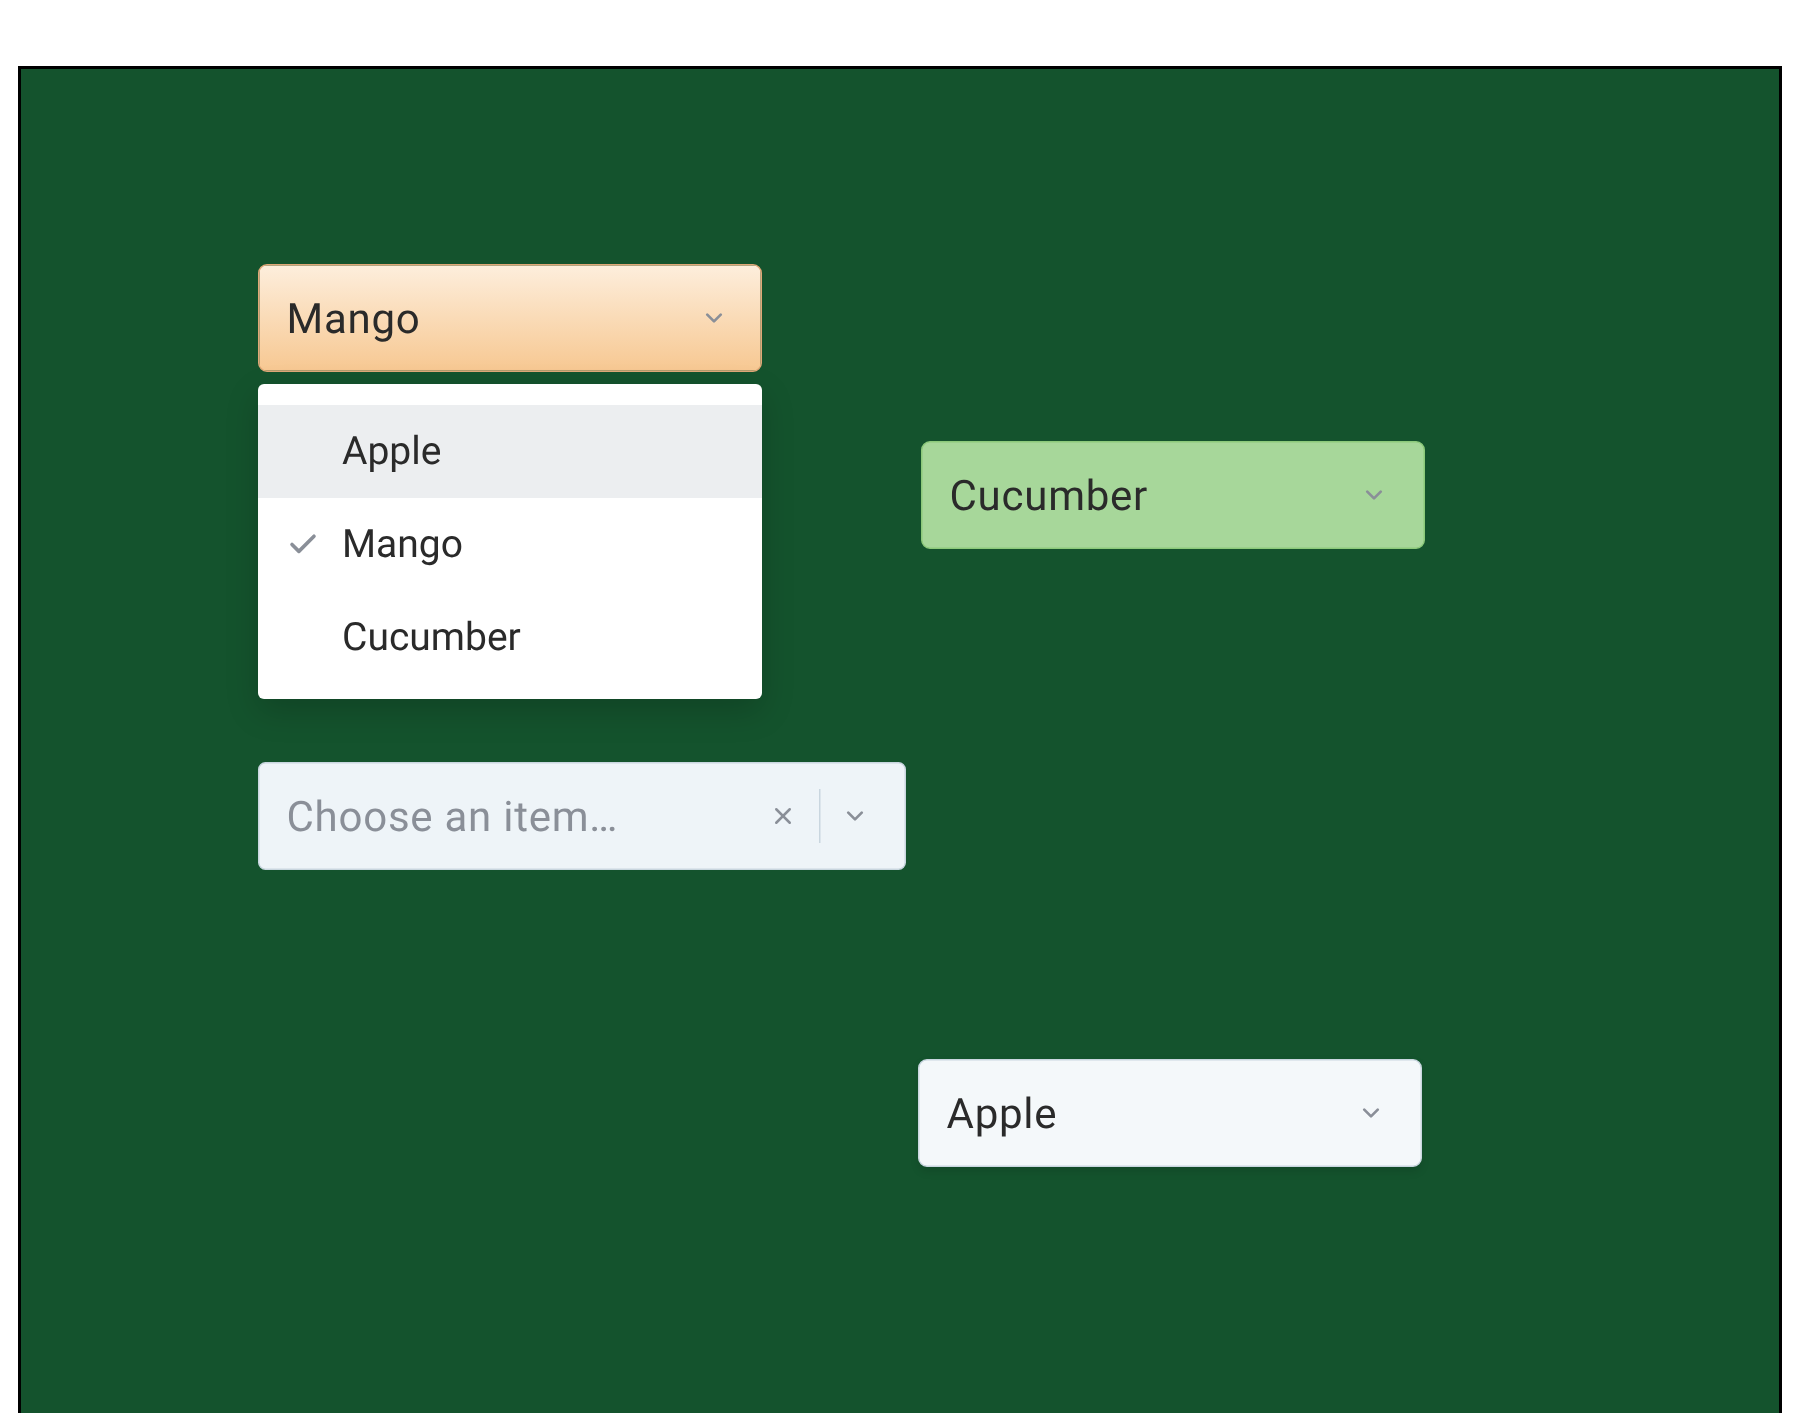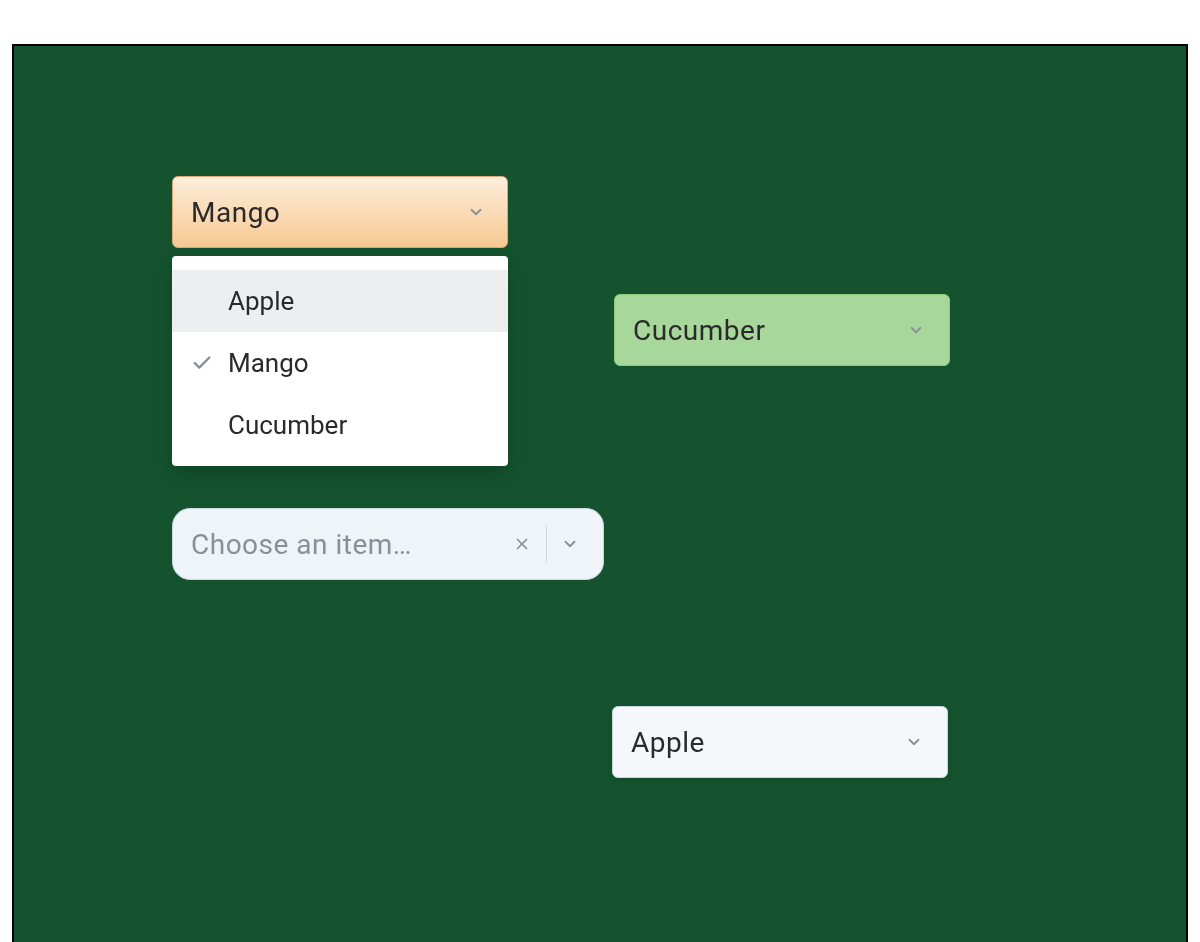--- a/index.html
+++ b/index.html
@@ -103,21 +103,21 @@
   }
 
   
   .cb3 {
     position: absolute;
     left: 158px;
     top: 462px;
     width: 432px;
     height: 72px;
     border: 1px solid #c9d6df;
-    border-radius: 18px;
+    border-radius: 5px;
     background: #eef4f8;
     display: flex;
     align-items: center;
     padding: 0 22px 0 18px;
     cursor: pointer;
   }
   .cb3 .placeholder {
     flex: 1 1 auto;
     font-size: 28px;
     color: #8a8f98;

